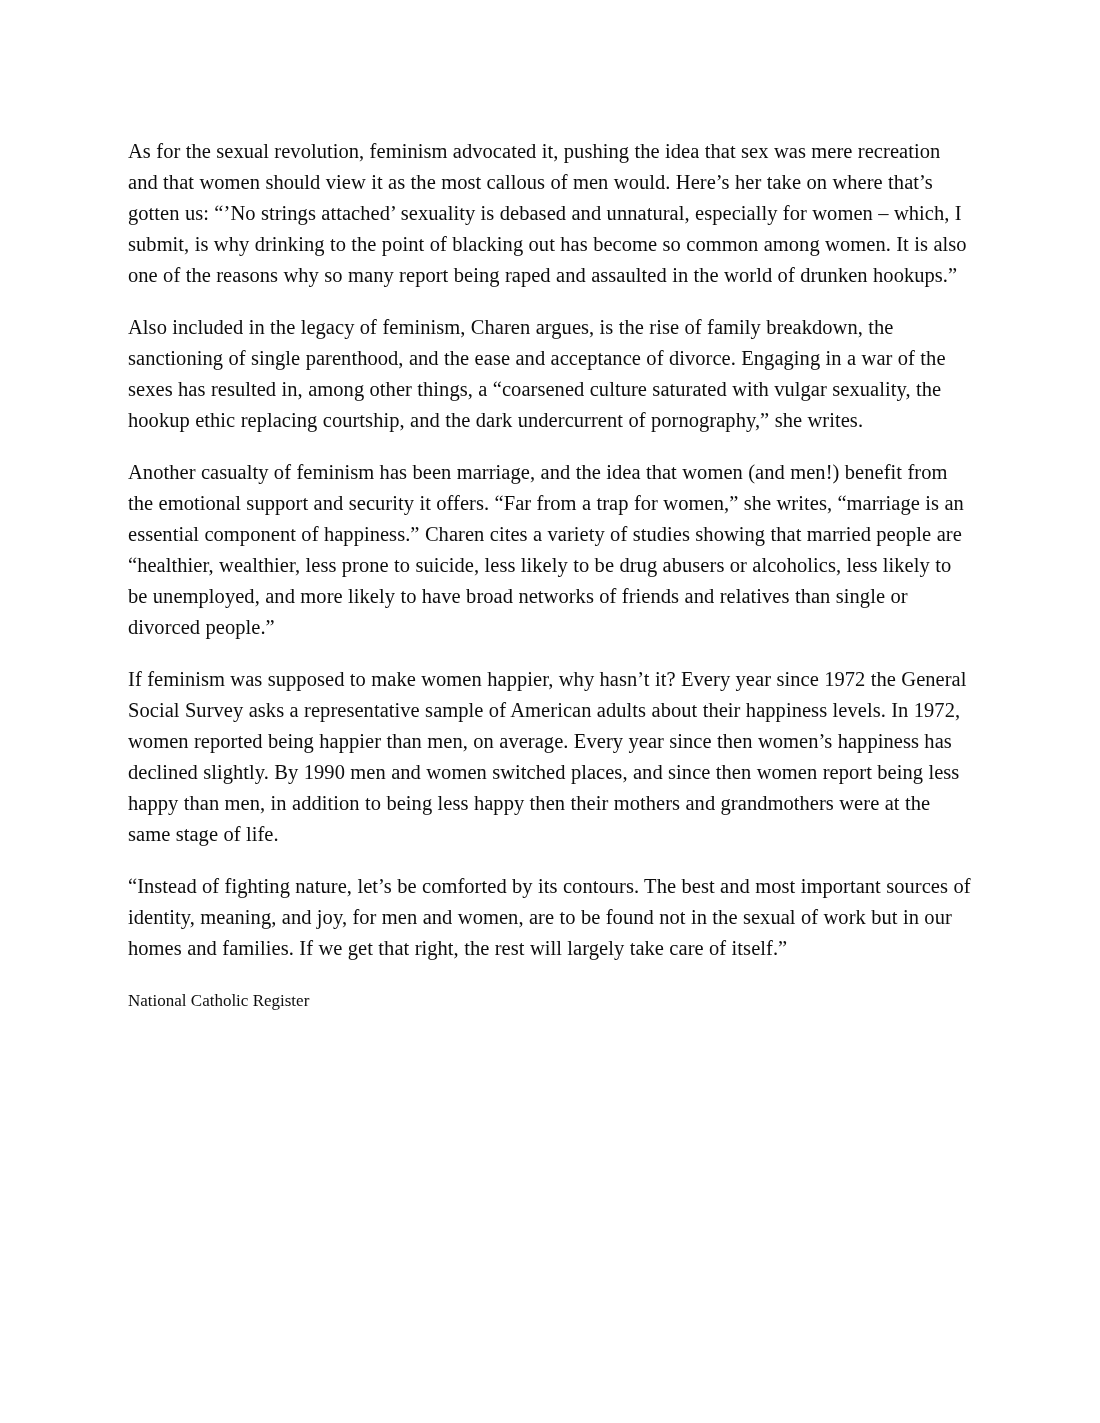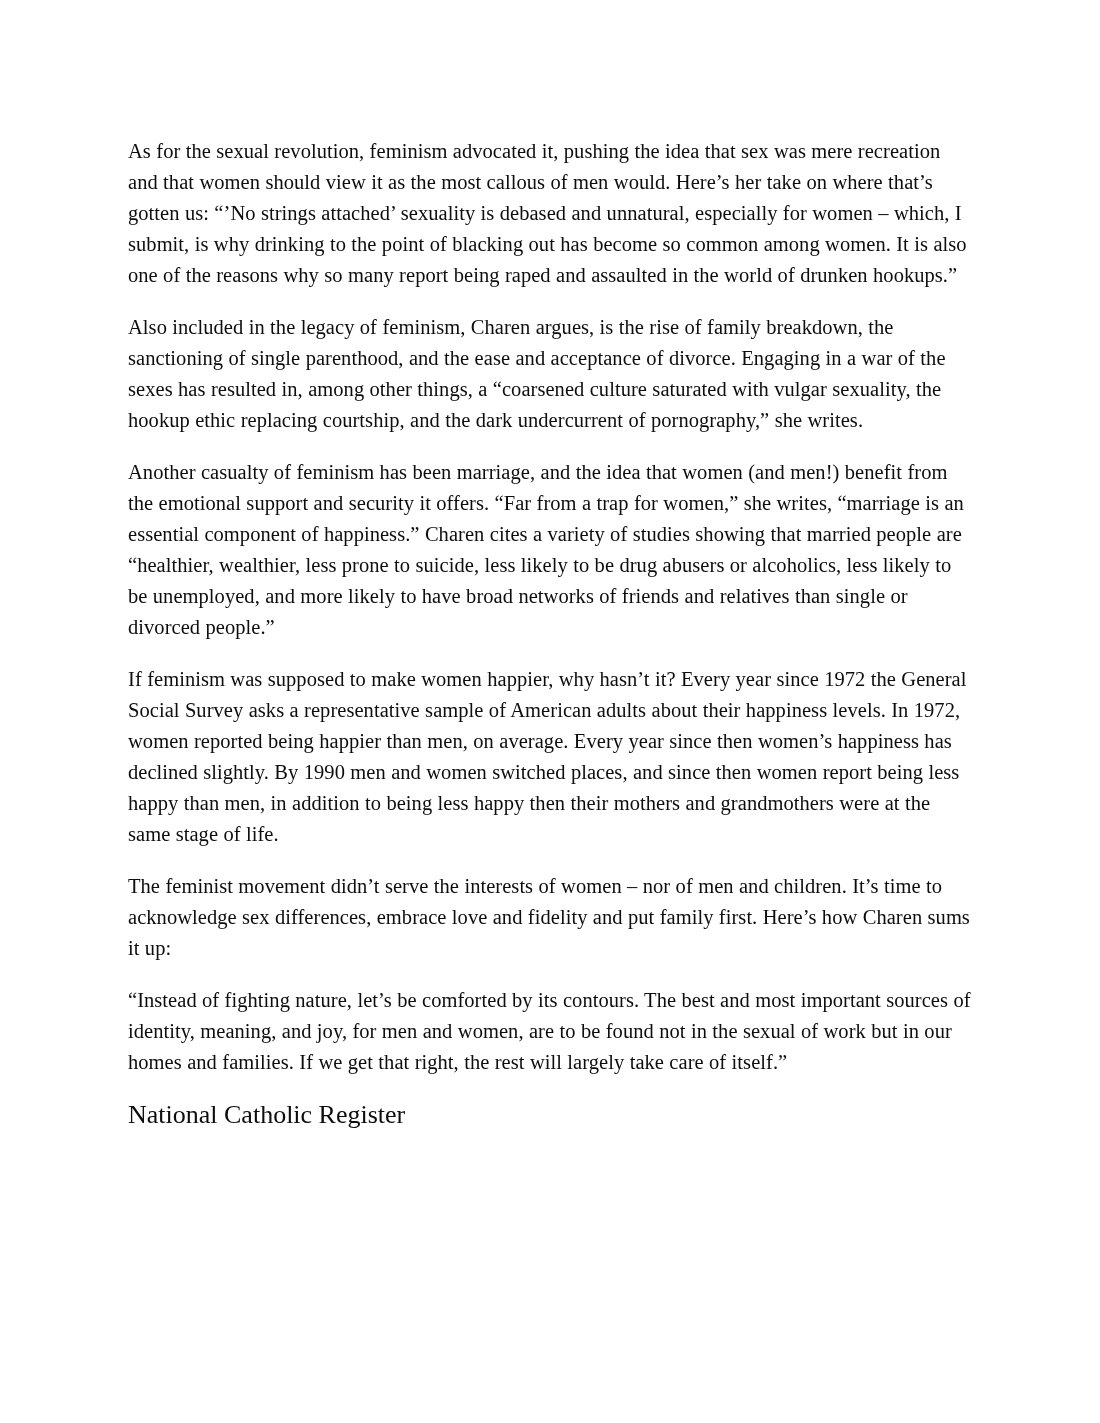--- a/index.html
+++ b/index.html
@@ -37,40 +37,39 @@
     margin: 0 0 21px 0;
     text-align: left;
     letter-spacing: 0.05px;
     word-spacing: 0.2px;
     color: #0d0d0d;
   }
   .para:last-child {
     margin-bottom: 0;
   }
   .source {
-    font-size: 26px;
+    font-size: 17px;
     line-height: 31px;
     margin: 0;
     color: #0d0d0d;
   }
 </style>
 </head>
 <body>
 
 <div class="page">
   <div class="content">
 
     <p class="para">As for the sexual revolution, feminism advocated it, pushing the idea that sex was mere recreation and that women should view it as the most callous of men would. Here’s her take on where that’s gotten us: “’No strings attached’ sexuality is debased and unnatural, especially for women – which, I submit, is why drinking to the point of blacking out has become so common among women. It is also one of the reasons why so many report being raped and assaulted in the world of drunken hookups.”</p>
 
     <p class="para">Also included in the legacy of feminism, Charen argues, is the rise of family breakdown, the sanctioning of single parenthood, and the ease and acceptance of divorce. Engaging in a war of the sexes has resulted in, among other things, a “coarsened culture saturated with vulgar sexuality, the hookup ethic replacing courtship, and the dark undercurrent of pornography,” she writes.</p>
 
     <p class="para">Another casualty of feminism has been marriage, and the idea that women (and men!) benefit from the emotional support and security it offers. “Far from a trap for women,” she writes, “marriage is an essential component of happiness.” Charen cites a variety of studies showing that married people are “healthier, wealthier, less prone to suicide, less likely to be drug abusers or alcoholics, less likely to be unemployed, and more likely to have broad networks of friends and relatives than single or divorced people.”</p>
 
     <p class="para">If feminism was supposed to make women happier, why hasn’t it? Every year since 1972 the General Social Survey asks a representative sample of American adults about their happiness levels. In 1972, women reported being happier than men, on average. Every year since then women’s happiness has declined slightly. By 1990 men and women switched places, and since then women report being less happy than men, in addition to being less happy then their mothers and grandmothers were at the same stage of life.</p>
 
-    <p class="para">The feminist movement didn’t serve the interests of women – nor of men and children. It’s time to acknowledge sex differences, embrace love and fidelity and put family first. Here’s how Charen sums it up:</p>
 
     <p class="para">“Instead of fighting nature, let’s be comforted by its contours. The best and most important sources of identity, meaning, and joy, for men and women, are to be found not in the sexual of work but in our homes and families. If we get that right, the rest will largely take care of itself.”</p>
 
     <p class="source">National Catholic Register</p>
 
   </div>
 </div>
 
 </body></html>

